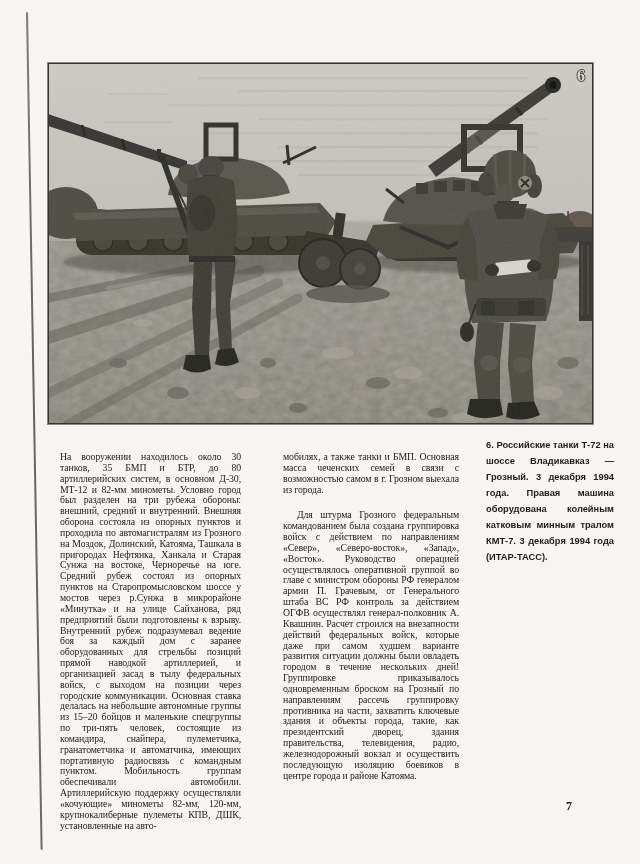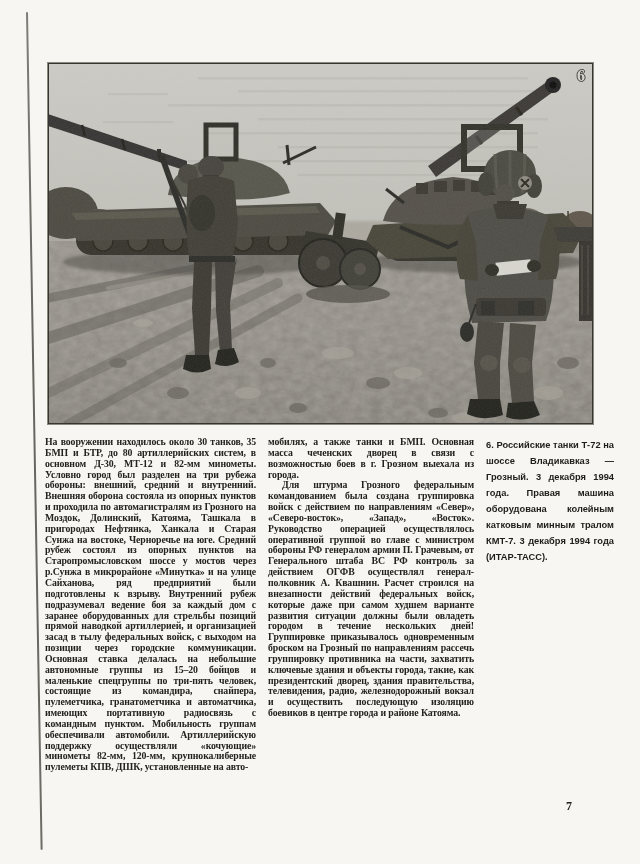--- a/index.html
+++ b/index.html
@@ -29,21 +29,21 @@
     color:#d5d4ce;
     text-shadow:-1px 0 0 #4a4942, 1px 0 0 #4a4942, 0 -1px 0 #4a4942, 0 1px 0 #4a4942;
   }
   
   .col{
     position:absolute;top:437px;
     font-size:9.8px;line-height:10.85px;
     color:#23221f;text-align:justify;
     letter-spacing:-0.1px;
   }
-  .col p{margin:0;font-weight:bold;}
+  .col p{margin:15px;}
   .col p.indent{text-indent:14px;}
   .col-left{left:45px;width:211px;}
   .col-right{left:268px;width:206px;}
   .caption-col{
     position:absolute;left:486px;top:437px;width:128px;
     font-family:"Liberation Sans", sans-serif;font-weight:bold;
     font-size:9.3px;line-height:16px;color:#1e1d1b;text-align:justify;
   }
   .caption-col p{margin:0;}
   .page-number{
@@ -262,21 +262,21 @@
       <rect x="0.5" y="0.5" width="544" height="360" fill="none" stroke="#36352f" stroke-width="1"></rect>
     </svg>
     <span class="figure-number-badge">6</span>
   </figure>
 
   <div class="col col-left">
     <p>На вооружении находилось около 30 танков, 35 БМП и БТР, до 80 артиллерийских систем, в основном Д-30, МТ-12 и 82-мм минометы. Условно город был разделен на три рубежа обороны: внешний, средний и внутренний. Внешняя оборона состояла из опорных пунктов и проходила по автомагистралям из Грозного на Моздок, Долинский, Катояма, Ташкала в пригородах Нефтянка, Ханкала и Старая Сунжа на востоке, Черноречье на юге. Средний рубеж состоял из опорных пунктов на Старопромысловском шоссе у мостов через р.Сунжа в микрорайоне «Минутка» и на улице Сайханова, ряд предприятий были подготовлены к взрыву. Внутренний рубеж подразумевал ведение боя за каждый дом с заранее оборудованных для стрельбы позиций прямой наводкой артиллерией, и организацией засад в тылу федеральных войск, с выходом на позиции через городские коммуникации. Основная ставка делалась на небольшие автономные группы из 15–20 бойцов и маленькие спецгруппы по три-пять человек, состоящие из командира, снайпера, пулеметчика, гранатометчика и автоматчика, имеющих портативную радиосвязь с командным пунктом. Мобильность группам обеспечивали автомобили. Артиллерийскую поддержку осуществляли «кочующие» минометы 82-мм, 120-мм, крупнокалиберные пулеметы КПВ, ДШК, установленные на авто-</p>
   </div>
 
   <div class="col col-right">
-    <p>мобилях, а также танки и БМП. Основная масса чеченских дворец в связи с возможностью боев в г. Грозном выехала из города.</p>
+    <p>мобилях, а также танки и БМП. Основная масса чеченских семей в связи с возможностью самом в г. Грозном выехала из города.</p>
     <p class="indent">Для штурма Грозного федеральным командованием была создана группировка войск с действием по направлениям «Север», «Северо-восток», «Запад», «Восток». Руководство операцией осуществлялось оперативной группой во главе с министром обороны РФ генералом армии П. Грачевым, от Генерального штаба ВС РФ контроль за действием ОГФВ осуществлял генерал-полковник А. Квашнин. Расчет строился на внезапности действий федеральных войск, которые даже при самом худшем варианте развития ситуации должны были овладеть городом в течение нескольких дней! Группировке приказывалось одновременным броском на Грозный по направлениям рассечь группировку противника на части, захватить ключевые здания и объекты города, такие, как президентский дворец, здания правительства, телевидения, радио, железнодорожный вокзал и осуществить последующую изоляцию боевиков в центре города и районе Катояма.</p>
   </div>
 
   <aside class="caption-col">
     <p>6. Российские танки Т-72 на шоссе Владикавказ — Грозный. 3 декабря 1994 года. Правая машина оборудована колейным катковым минным тралом КМТ-7. 3 декабря 1994 года (ИТАР-ТАСС).</p>
   </aside>
 
   <div class="page-number">7</div>
 
 </div>

